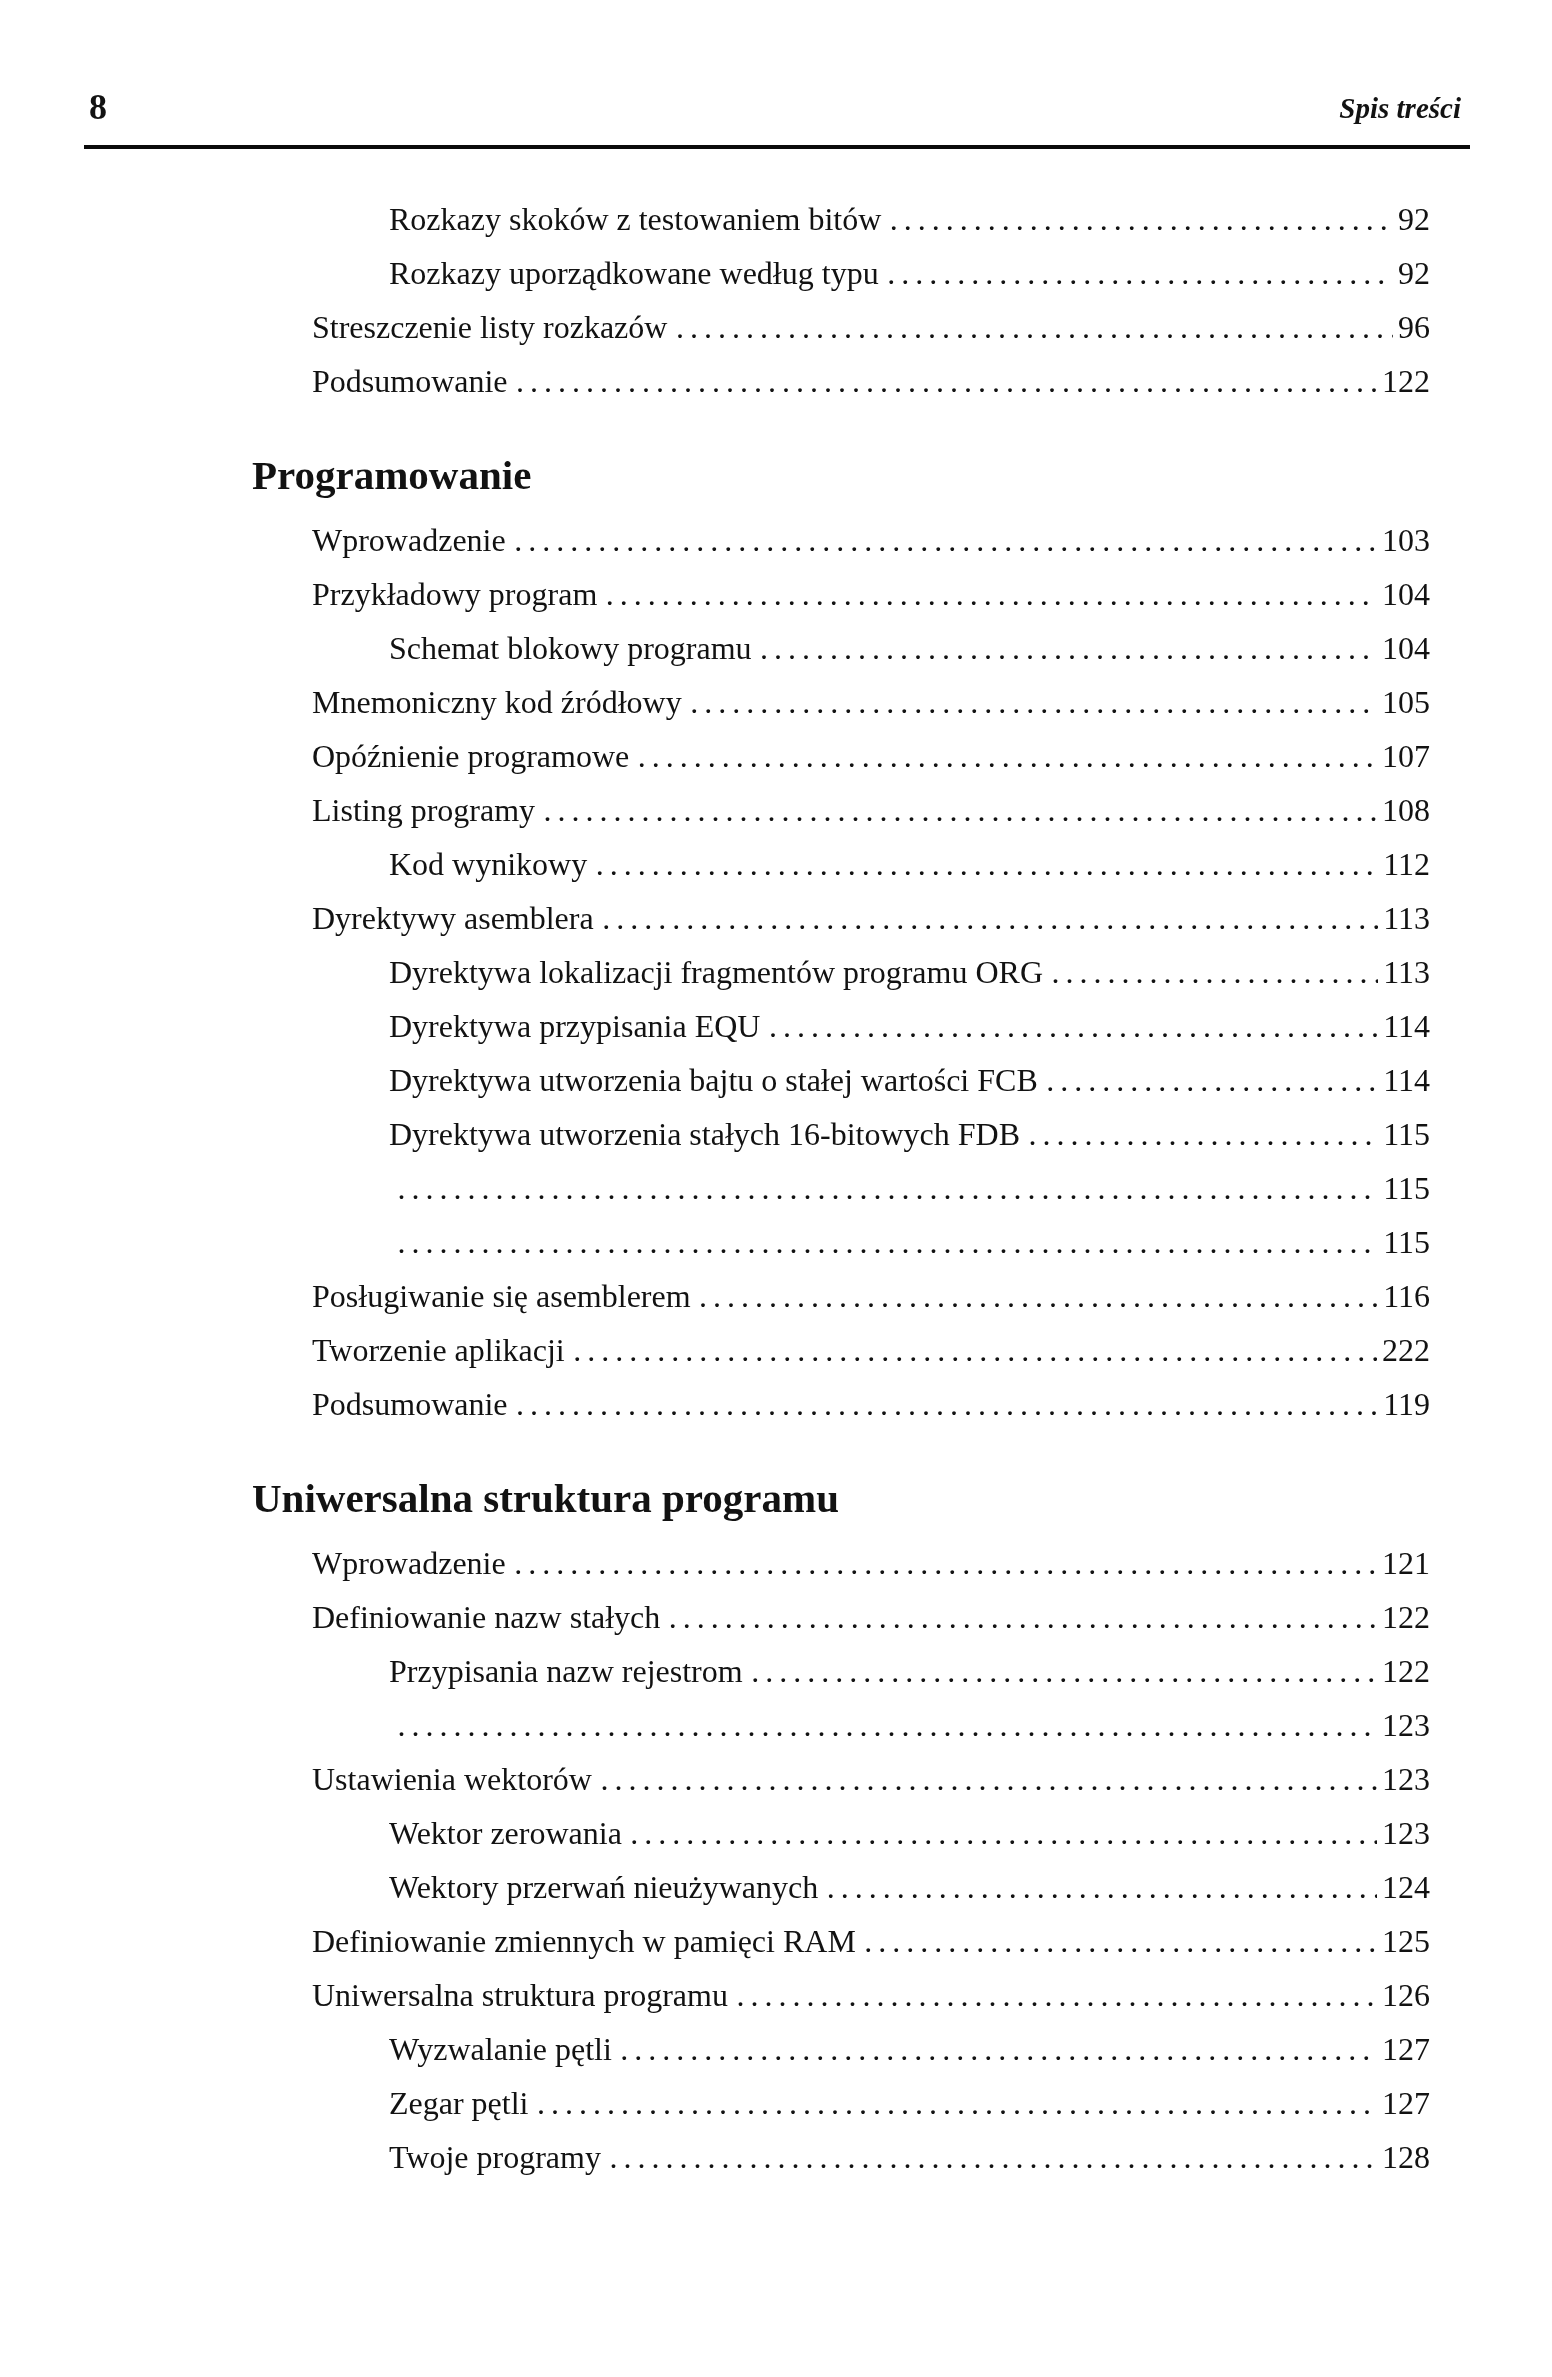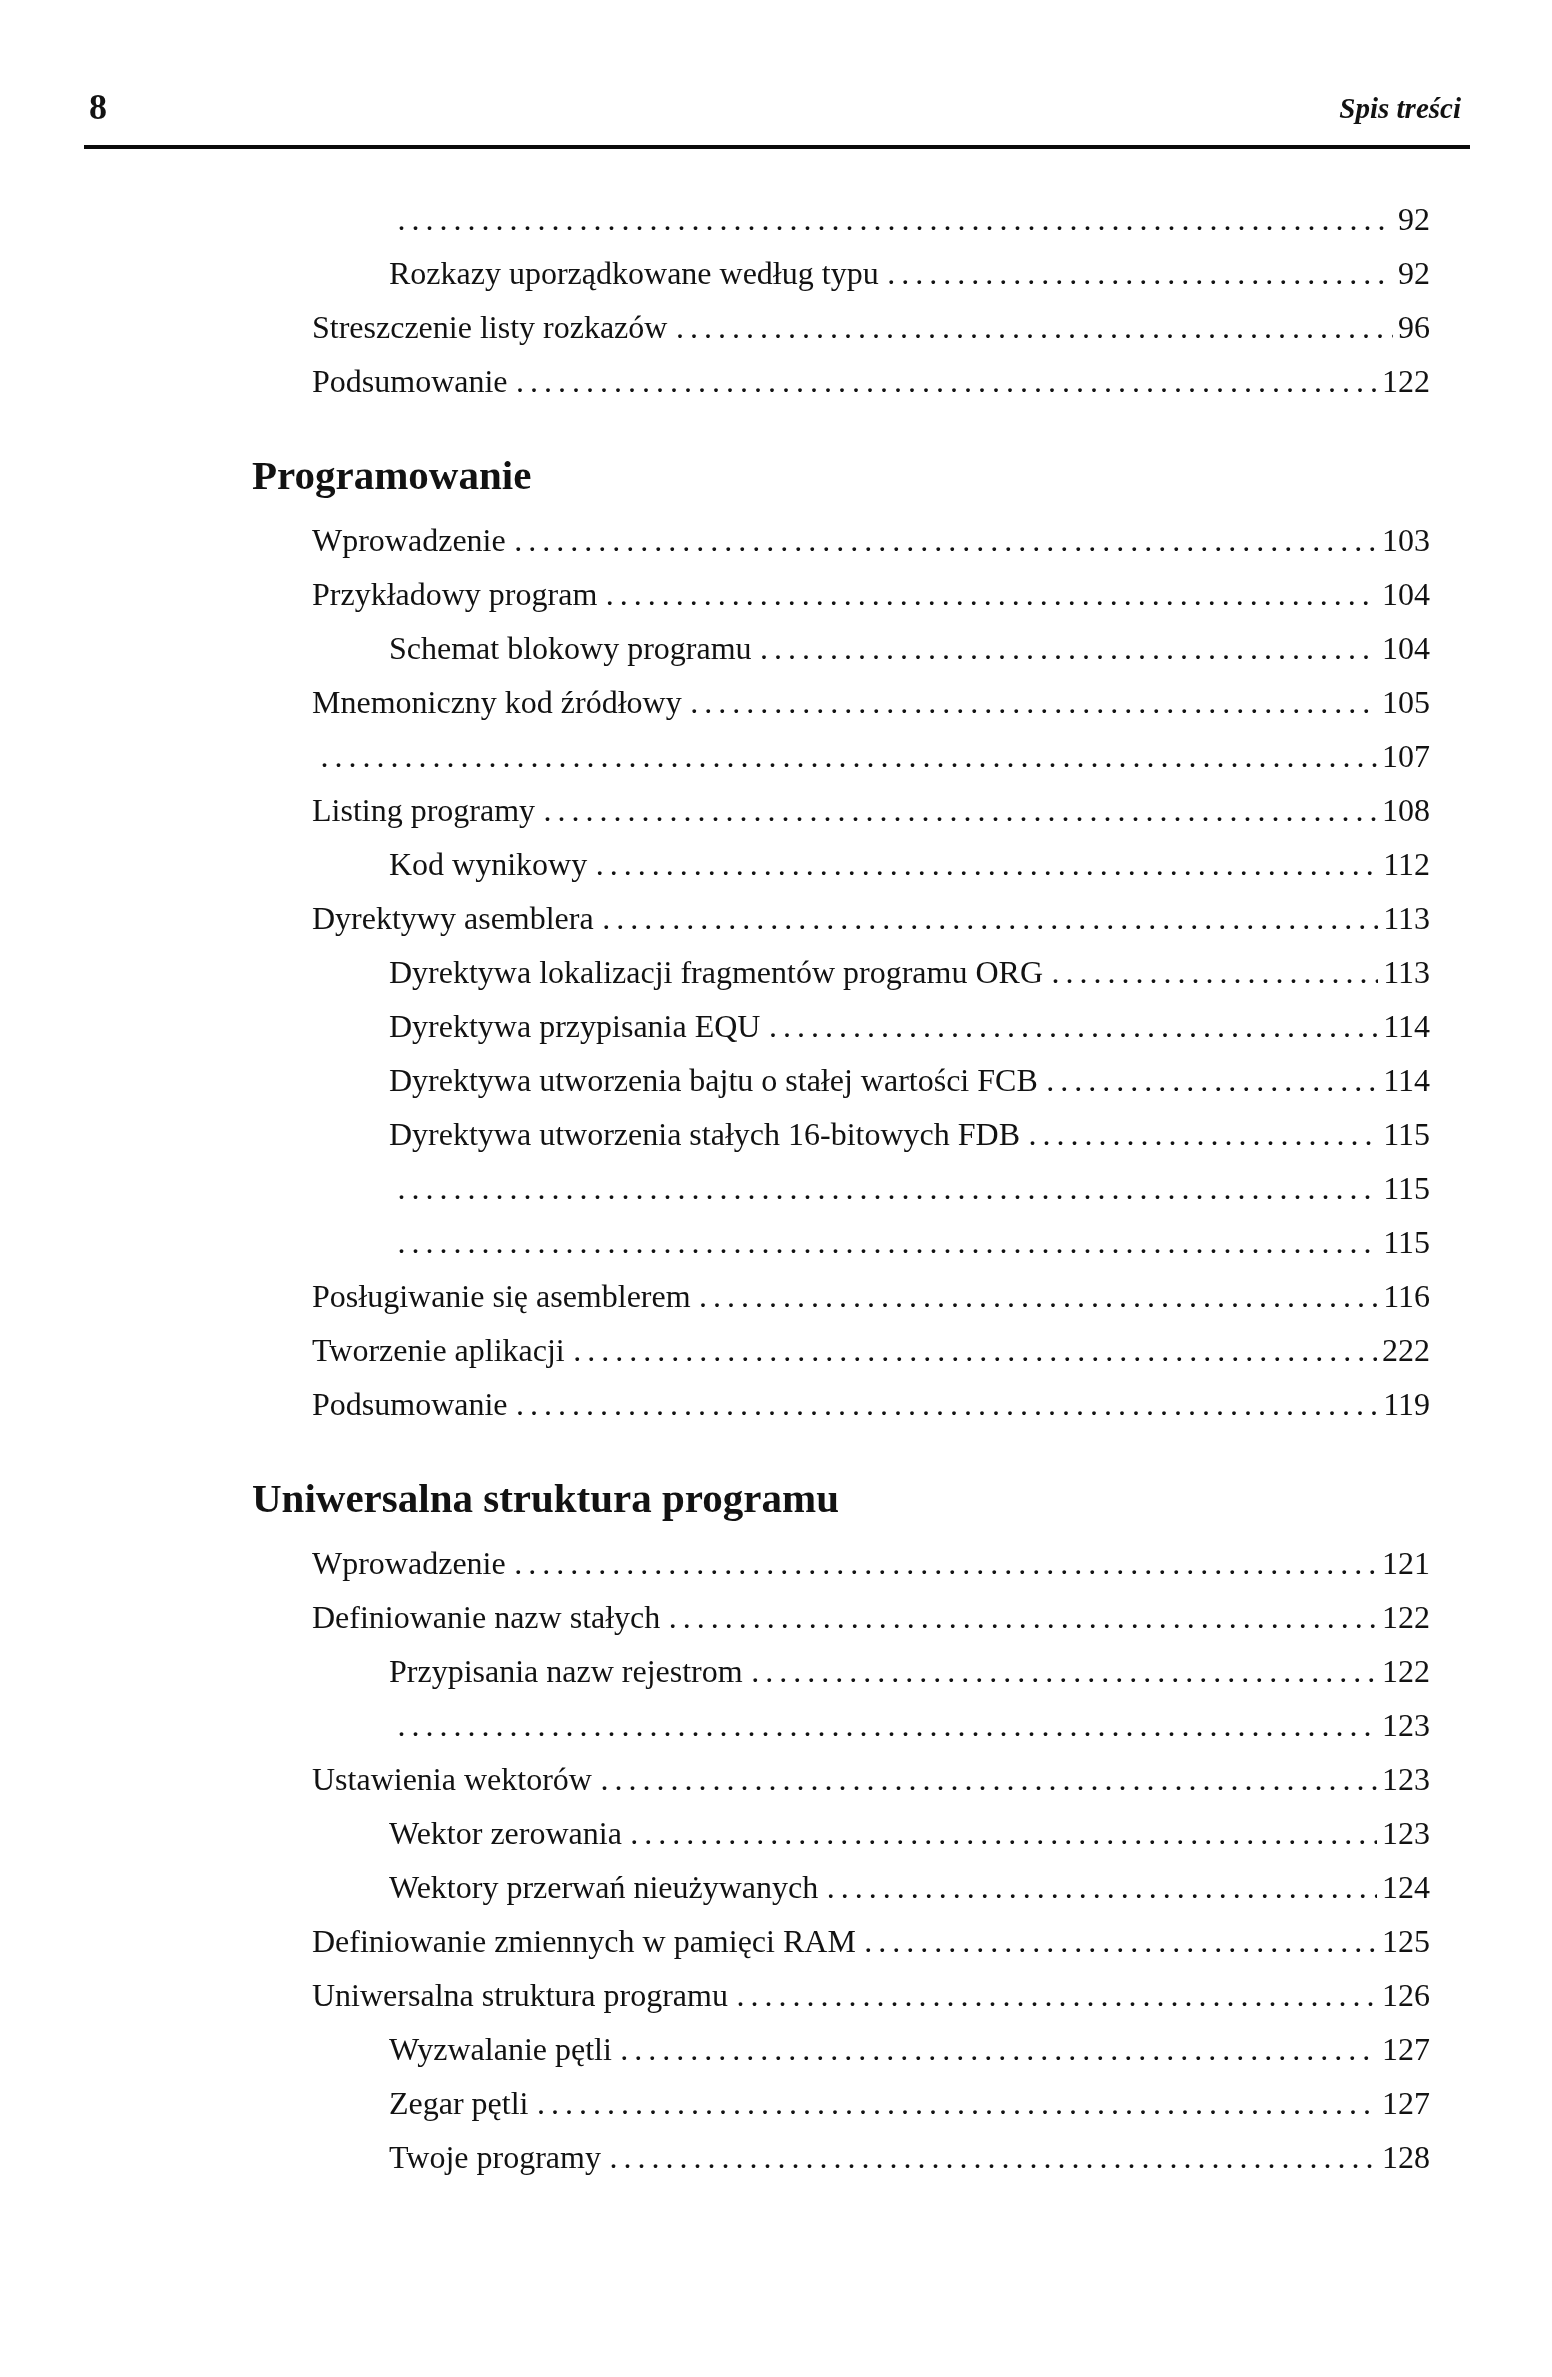--- a/index.html
+++ b/index.html
@@ -84,20 +84,21 @@
 </head>
 <body>
 
 <div class="page-number-corner">8</div>
 <div class="running-title">Spis treści</div>
 <div class="header-rule"></div>
 
 <div class="toc">
     <section class="toc-section">
       <div class="entry level-3">
+        <span class="label">Rozkazy skoków z testowaniem bitów</span>
         <span class="dots">........................................................................................................................................................................................................</span>
         <span class="pg">92</span>
       </div>
       <div class="entry level-3">
         <span class="label">Rozkazy uporządkowane według typu</span>
         <span class="dots">........................................................................................................................................................................................................</span>
         <span class="pg">92</span>
       </div>
       <div class="entry level-2">
         <span class="label">Streszczenie listy rozkazów</span>
@@ -126,20 +127,21 @@
         <span class="label">Schemat blokowy programu</span>
         <span class="dots">........................................................................................................................................................................................................</span>
         <span class="pg">104</span>
       </div>
       <div class="entry level-2">
         <span class="label">Mnemoniczny kod źródłowy</span>
         <span class="dots">........................................................................................................................................................................................................</span>
         <span class="pg">105</span>
       </div>
       <div class="entry level-2">
+        <span class="label">Opóźnienie programowe</span>
         <span class="dots">........................................................................................................................................................................................................</span>
         <span class="pg">107</span>
       </div>
       <div class="entry level-2">
         <span class="label">Listing programy</span>
         <span class="dots">........................................................................................................................................................................................................</span>
         <span class="pg">108</span>
       </div>
       <div class="entry level-3">
         <span class="label">Kod wynikowy</span>

